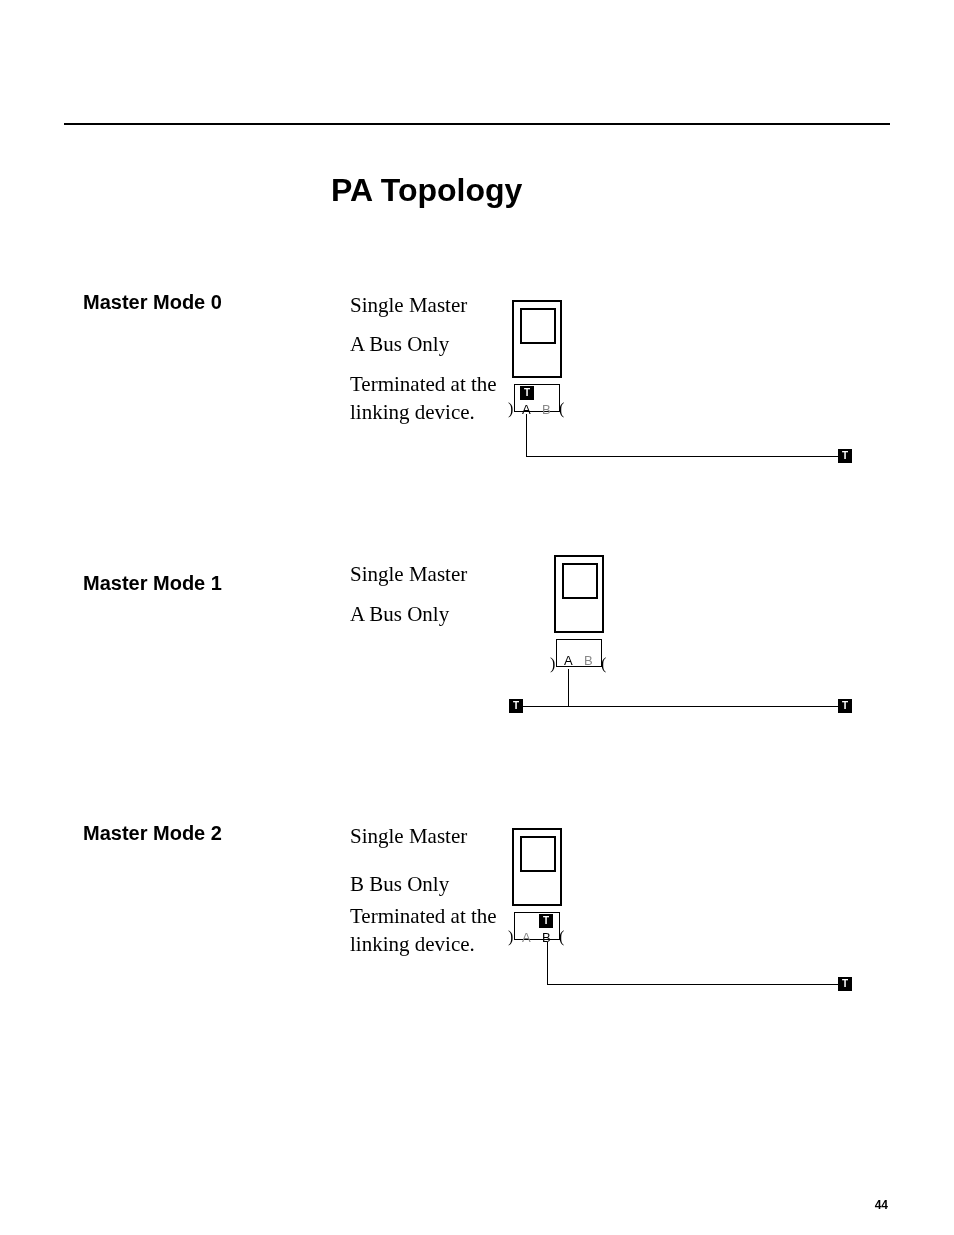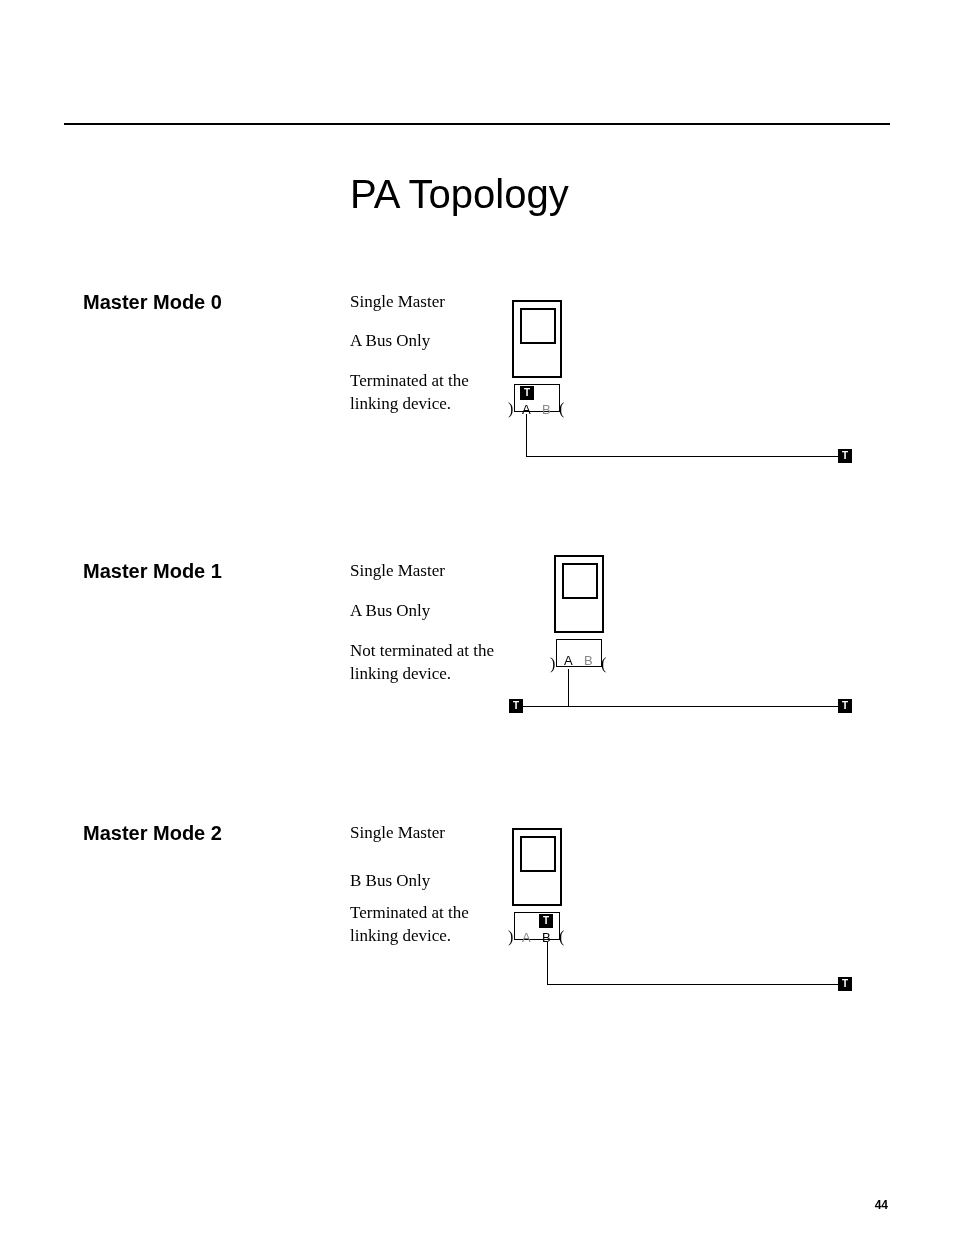--- a/index.html
+++ b/index.html
@@ -37,37 +37,37 @@
     .hr {
       position: absolute;
       left: 64px;
       right: 64px;
       top: 123px;
       border-top: 2px solid #000;
     }
     .title {
       position: absolute;
       top: 172px;
-      left: 350px;
-      font-family: 'Helvetica Neue', Arial, sans-serif;
-      font-weight: normal;
-      font-size: 40px;
+      left: 331px;
+      font-family: 'Helvetica Neue', Arial, sans-serif;
+      font-weight: bold;
+      font-size: 32px;
     }
     .mode-heading {
       position: absolute;
       left: 83px;
       font-family: 'Helvetica Neue', Arial, sans-serif;
       font-weight: bold;
       font-size: 20px;
     }
     .desc {
       position: absolute;
       left: 350px;
       font-family: Georgia, 'Times New Roman', serif;
-      font-size: 17px;
+      font-size: 21px;
       line-height: 1.35;
       width: 150px;
     }
     .footer-pub {
       position: absolute;
       bottom: 23px;
       width: 100%;
       text-align: center;
       font-family: 'Helvetica Neue', Arial, sans-serif;
       font-size: 10.5px;
@@ -176,24 +176,23 @@
       <span class="port-label" style="left:12px; top:19px; color:#000;">A</span>
       <span class="port-label" style="left:32px; top:19px; color:#888;">B</span>
       <div class="t-icon" style="left:10px; top:2px;">T</div>
     </div>
 
     <div class="bus-v" style="left:16px; top:114px; height:42px;"></div>
     <div class="bus-h" style="left:16px; top:156px; width:313px;"></div>
     <div class="t-icon" style="left:328px; top:149px;">T</div>
   </div>
 
-  <div class="mode-heading" style="top:560px;">Master Mode 1</div>
+  <div class="mode-heading" style="top:572px;">Master Mode 1</div>
   <div class="desc" style="top:560px;">Single Master</div>
   <div class="desc" style="top:600px;">A Bus Only</div>
-  <div class="desc" style="top:640px;">Not terminated at the linking device.</div>
 
   <div class="diagram" style="top:555px;">
     <div class="dev dev-outer" style="left:44px; top:0;">
       <div class="dev-inner"></div>
     </div>
     <div class="port-parent" style="left:42px; top:84px;">
       <div class="portbox" style="left:4px; top:0;"></div>
       <span class="paren" style="left:-2px; top:17px;">)</span>
       <span class="paren" style="left:49px; top:17px;">(</span>
       <span class="port-label" style="left:12px; top:15px; color:#000;">A</span>

